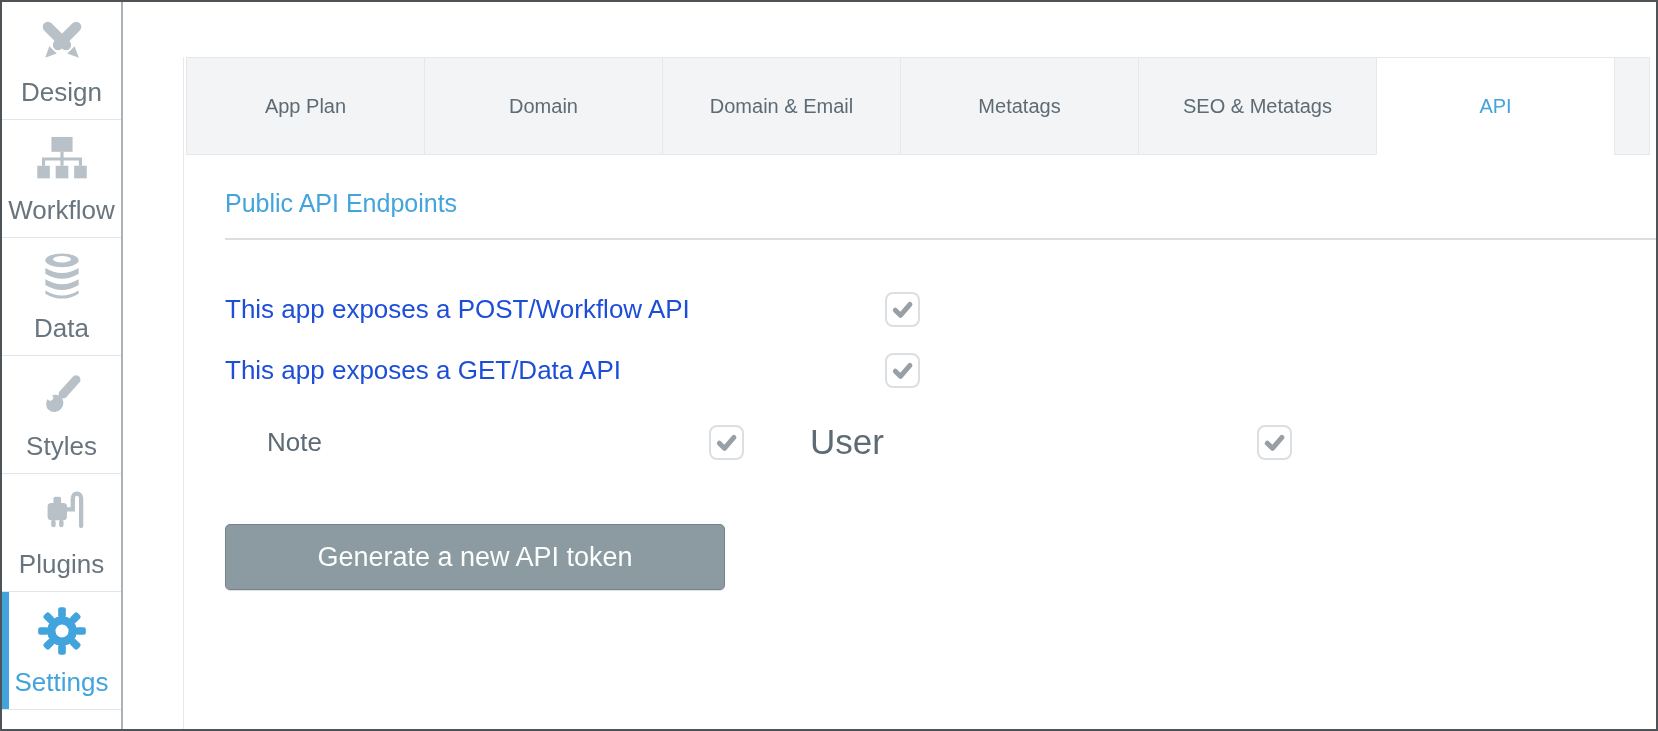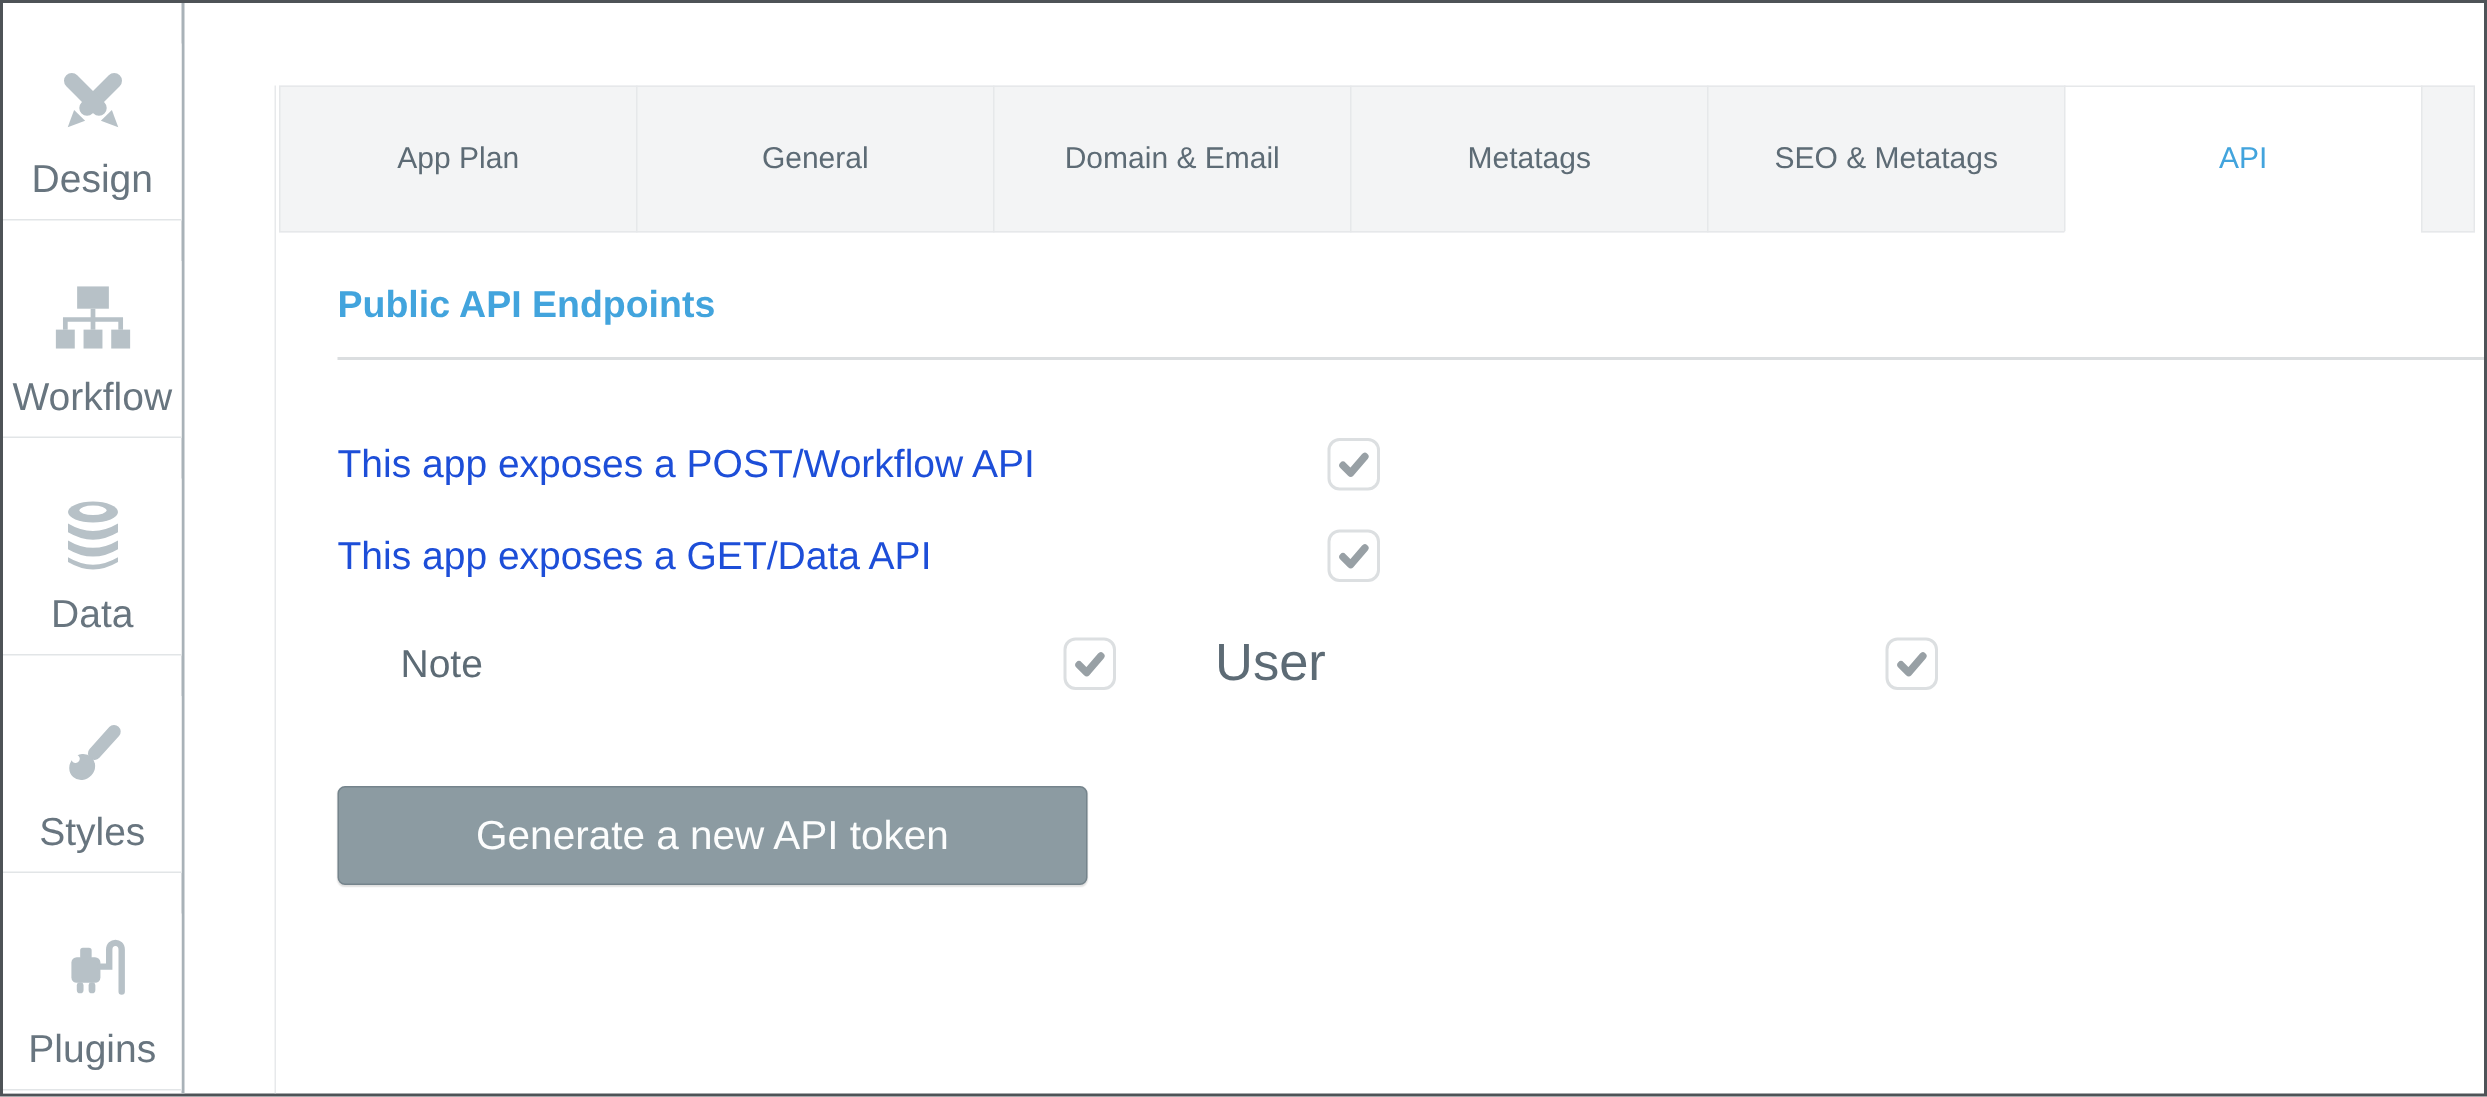--- a/index.html
+++ b/index.html
@@ -31,21 +31,20 @@
   .side-item{
     height:118px;flex:none;
     border-bottom:1px solid #e2e5e7;
     display:flex;flex-direction:column;align-items:center;justify-content:center;
     gap:9px;
     color:#68757f;
     font-size:26px;
     cursor:pointer;
     position:relative;
     background:#fff;
-    margin-top:27px;
   }
   .side-item .icon{width:54px;height:54px;color:#b7c1c7;display:block}
   .side-item.active{color:var(--accent)}
   .side-item.active .icon{color:var(--accent)}
   .side-item.active::before{
     content:"";position:absolute;left:0;top:0;bottom:0;width:7px;
     background:var(--accent);
   }
   .side-stub{flex:1;background:#fff}
   
@@ -86,21 +85,21 @@
     background:#f3f4f5;
     border:1px solid #e6e8ea;margin-left:-1px;
   }
   
   .content{
     flex:1;
     padding-left:41px;
   }
   .section-title{
     margin-top:32px;
-    font-size:25px;line-height:33px;font-weight:700;
+    font-size:25px;line-height:33px;font-weight:400;
     color:var(--accent);
   }
   .divider{
     margin-top:18px;
     border-bottom:2px solid #dbdee0;
   }
   .row{display:flex;align-items:center}
   .row-1{margin-top:52px}
   .row-2{margin-top:26px}
   .row-3{margin-top:34px}
@@ -231,21 +230,21 @@
   </aside>
 
   <div class="main">
     <div class="panel">
 
       <div class="tabbar">
         <div class="tab">
             <span>App Plan</span>
           </div>
         <div class="tab">
-            <span>General</span>
+            <span>Domain</span>
           </div>
         <div class="tab">
             <span>Domain &amp; Email</span>
           </div>
         <div class="tab">
             <span>Metatags</span>
           </div>
         <div class="tab">
             <span>SEO &amp; Metatags</span>
           </div>

